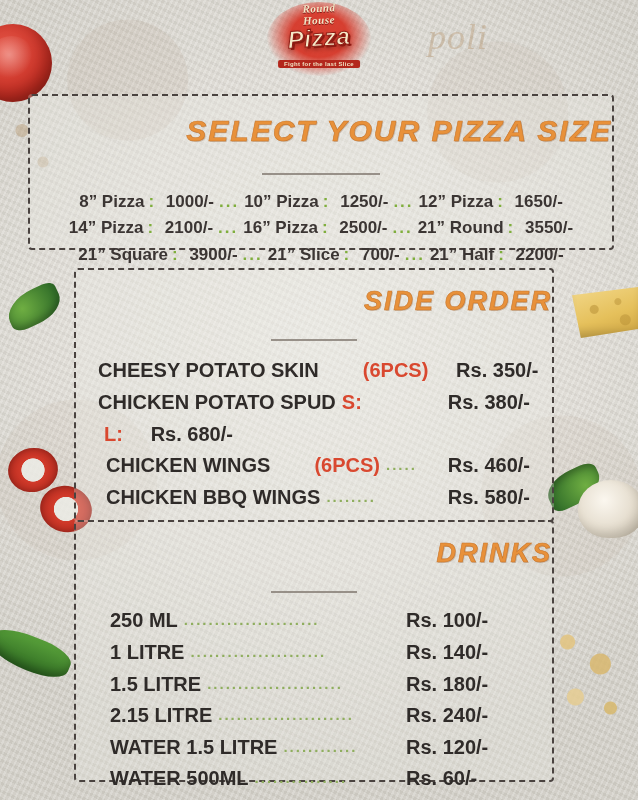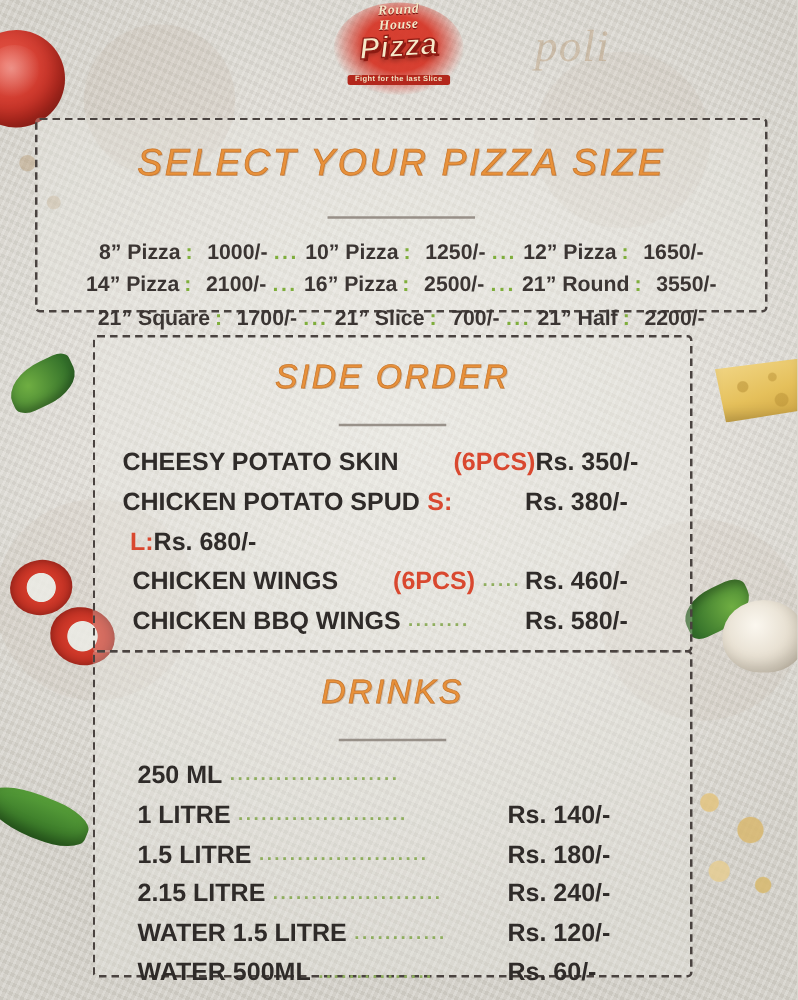--- a/index.html
+++ b/index.html
@@ -212,23 +212,23 @@
     position: absolute;
     border: 2px dashed #4a4340;
     border-radius: 4px;
     background: rgba(236,234,228,0.30);
   }
   .box-size   { left: 28px; top: 94px;  width: 582px; height: 152px; }
   .box-side   { left: 74px; top: 268px; width: 476px; height: 250px; }
   .box-drinks { left: 74px; top: 520px; width: 476px; height: 258px; }
 
   .section-title {
-    text-align: center;
+    text-align: right;
     font-family: "Liberation Sans", sans-serif;
-    font-weight: normal;
+    font-weight: bold;
     font-style: italic;
     letter-spacing: 2px;
     color: #e8913a;
     text-shadow: 1px 1px 0 rgba(120,60,10,.25);
     -webkit-text-stroke: .6px #c8762c;
   }
   .title-size   { font-size: 30px; margin-top: 18px; }
   .title-side   { font-size: 27px; margin-top: 16px; }
   .title-drinks { font-size: 27px; margin-top: 16px; }
 
@@ -291,21 +291,21 @@
     color: #8fae5e;
     letter-spacing: 2px;
     font-weight: bold;
     font-size: 15px;
     transform: translateY(-2px);
   }
   .price { white-space: nowrap; min-width: 104px; text-align: left; }
   .size-tag { color: #d9482f; padding-left: 6px; }
 
   .side-list .item-row { justify-content: flex-start; }
-  .side-list .price { min-width: 110px; text-align: left; }
+  .side-list .price { min-width: 110px; text-align: right; }
   .row-indent { padding-left: 8px; }
   .row-sub { justify-content: flex-end; }
   .row-sub .price { min-width: 110px; }
 
   .drinks-list { padding: 0 34px; margin-top: 12px; }
   .drinks-list .item-row { font-size: 20px; }
   .drinks-list .price { min-width: 112px; }
 </style>
 </head>
 <body>
@@ -379,21 +379,21 @@
             <span>21” Round</span>
             <span class="dots-sm">:&nbsp;</span>
             <span>3550/-</span>
           </span>
       </div>
 
       <div class="size-row">
         <span class="size-item">
             <span>21” Square</span>
             <span class="dots-sm">:&nbsp;</span>
-            <span>1700/-</span>
+            <span>3900/-</span>
           </span>
         <span class="sep">...</span>
         <span class="size-item">
             <span>21” Slice</span>
             <span class="dots-sm">:&nbsp;</span>
             <span>700/-</span>
           </span>
         <span class="sep">...</span>
         <span class="size-item">
             <span>21” Half</span>
@@ -443,20 +443,21 @@
   </section>
 
   <section class="box box-drinks">
     <h2 class="section-title title-drinks">DRINKS</h2>
     <div class="title-rule short"></div>
 
     <div class="item-list drinks-list">
       <div class="item-row">
         <span class="item-name">250 ML</span>
         <span class="leader">......................</span>
+        <span class="price">Rs. 100/-</span>
       </div>
       <div class="item-row">
         <span class="item-name">1 LITRE</span>
         <span class="leader">......................</span>
         <span class="price">Rs. 140/-</span>
       </div>
       <div class="item-row">
         <span class="item-name">1.5 LITRE</span>
         <span class="leader">......................</span>
         <span class="price">Rs. 180/-</span>

